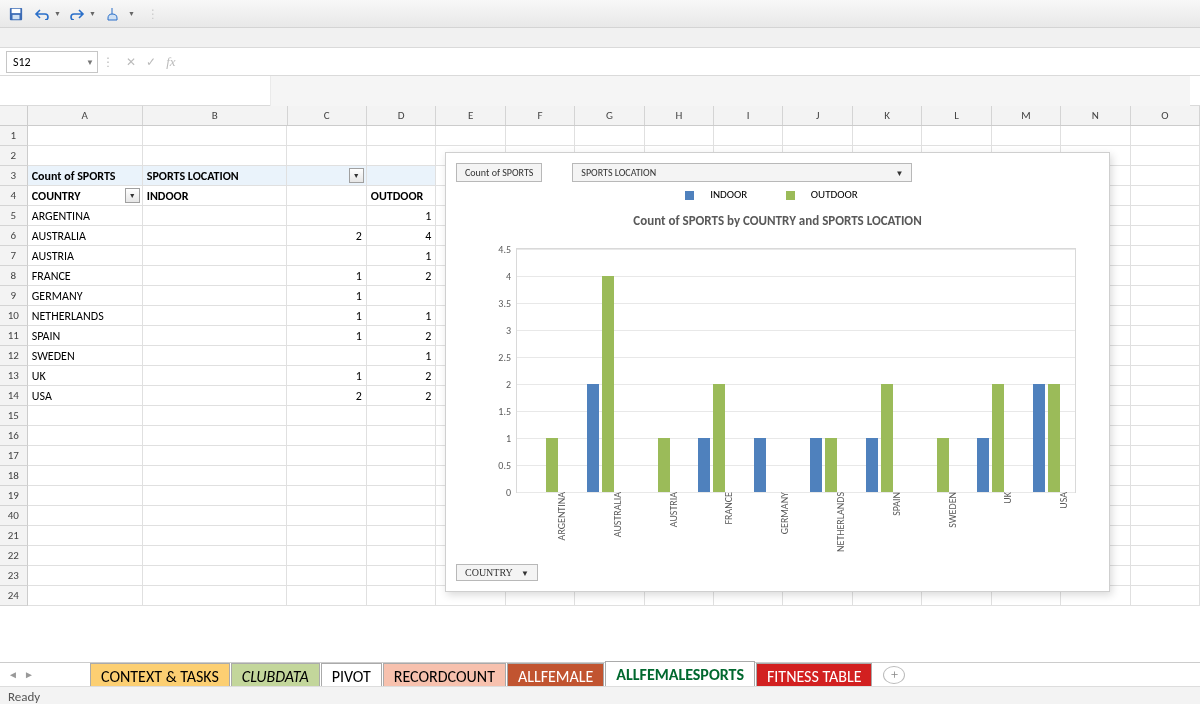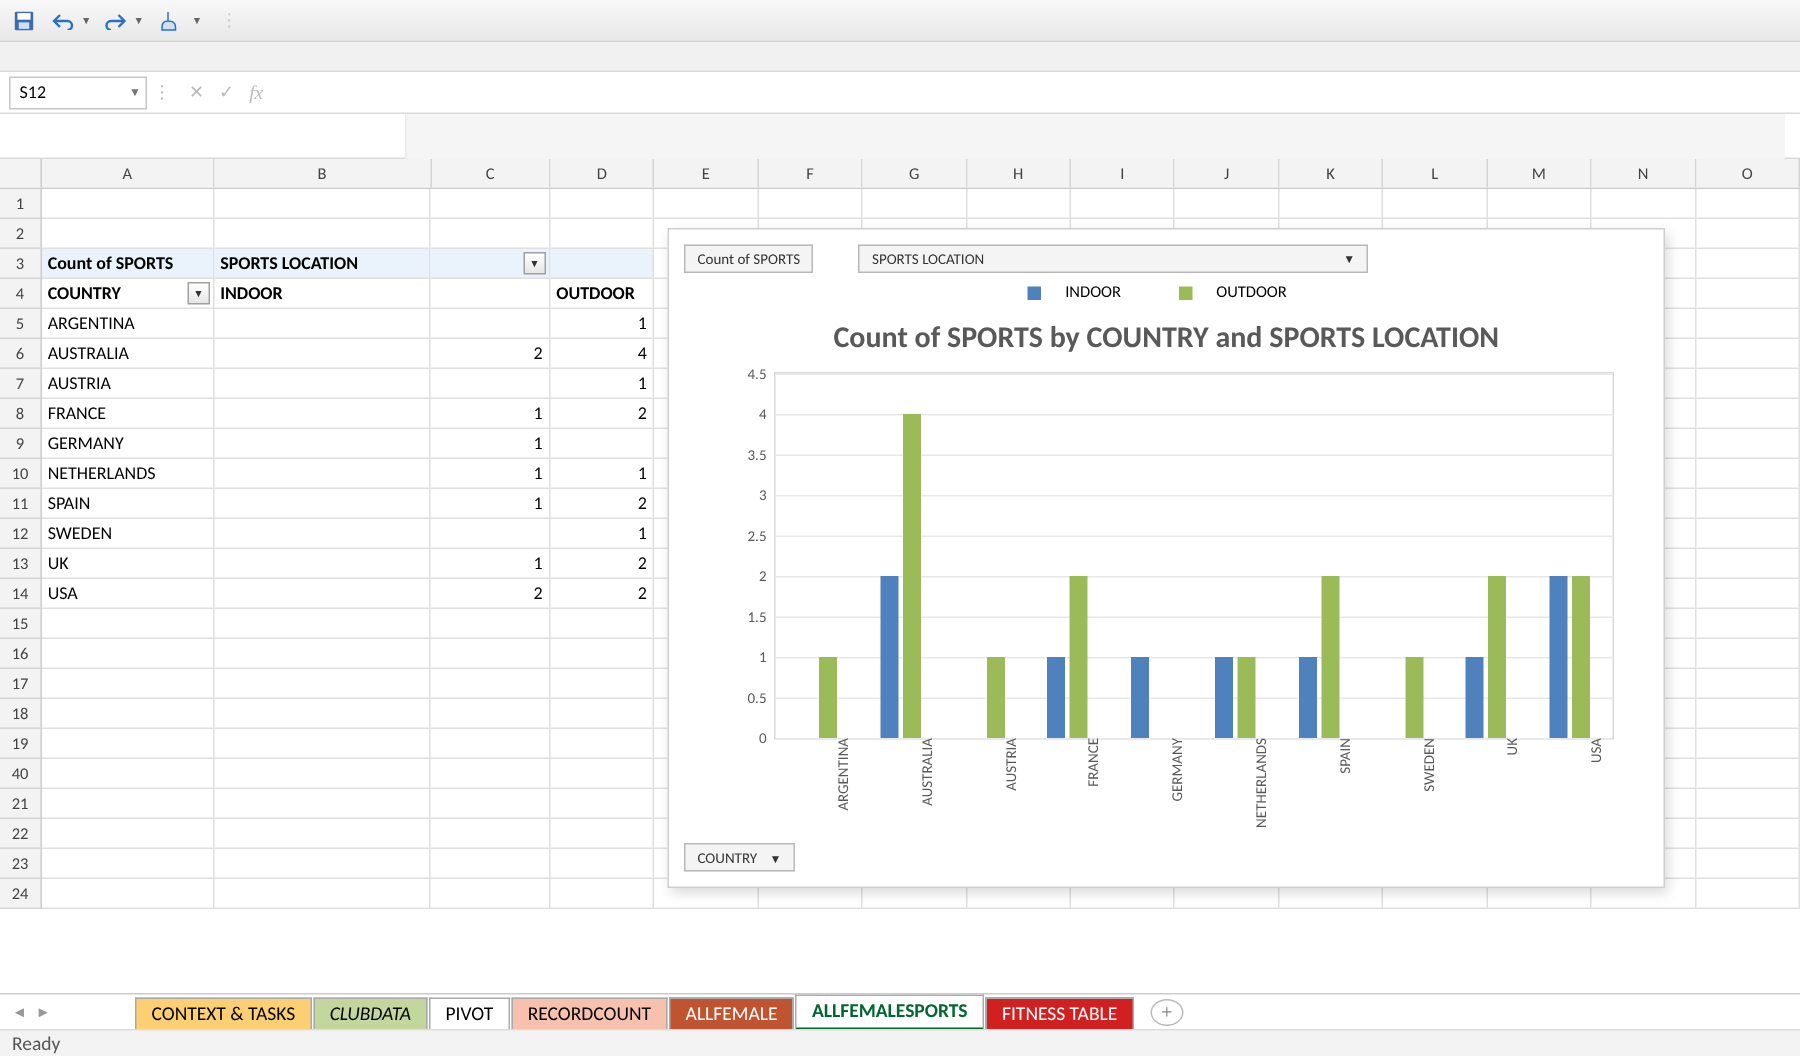--- a/index.html
+++ b/index.html
@@ -51,37 +51,37 @@
 
 .chart-box { position: absolute; left: 445px; top: 152px; width: 665px; height: 440px; background: #fff; border: 1px solid #cfcfcf; box-shadow: 2px 3px 8px rgba(0,0,0,0.15); }
 .chart-top { position: absolute; left: 10px; top: 10px; display: flex; align-items: center; gap: 30px; }
 .pill { border: 1px solid #b8b8b8; background: #f4f4f4; padding: 2px 8px; font-size: 10px; color: #333; }
 .loc-dd { width: 340px; display: flex; justify-content: space-between; align-items: center; }
 .legend { position: absolute; top: 35px; left: 0; width: 100%; text-align: center; font-size: 11px; }
 .legend span { margin: 0 12px; }
 .swatch { display: inline-block; width: 9px; height: 9px; margin-right: 4px; vertical-align: middle; }
 .sw-in { background: #4f81bd; }
 .sw-out { background: #9bbb59; }
-.chart-title { position: absolute; top: 60px; left: 0; width: 100%; text-align: center; font-size: 20px; font-weight: 700; color: #595959; }
+.chart-title { position: absolute; top: 60px; left: 0; width: 100%; text-align: center; font-size: 13px; font-weight: 700; color: #595959; }
 
 .plot { position: absolute; left: 70px; top: 95px; width: 560px; height: 245px; border: 1px solid #d9d9d9; background: #fff; }
 .gridline { position: absolute; left: 0; right: 0; height: 1px; background: #e8e8e8; }
 .ytick { position: absolute; right: 100%; transform: translateY(-50%); padding-right: 6px; font-size: 10px; color: #595959; }
 .bars-group { position: absolute; bottom: 0; display: flex; gap: 3px; align-items: flex-end; }
 .bar { width: 12px; }
 .bar.in { background: #4f81bd; }
 .bar.out { background: #9bbb59; }
 .xlabel { position: absolute; top: 100%; transform-origin: top left; transform: rotate(-90deg) translate(-100%, 0); font-size: 10px; color: #595959; white-space: nowrap; padding-top: 6px; }
 
-.country-dd { position: absolute; left: 10px; bottom: 10px; }
+.country-dd { position: absolute; left: 10px; bottom: 10px; font-family: Liberation Serif, serif; }
 
 
 .tab-bar { position: absolute; left: 0; right: 0; bottom: 18px; height: 24px; background: #fff; border-top: 1px solid #ccc; display: flex; align-items: center; padding-left: 90px; gap: 0; }
 .nav-arrows { position: absolute; left: 8px; display: flex; gap: 6px; color: #999; font-size: 10px; }
-.tab { padding: 3px 10px; font-size: 13px; border: 1px solid #aaa; border-bottom: none; margin-right: 1px; cursor: pointer; position: relative; top: 1px; }
+.tab { padding: 3px 10px; font-size: 16px; border: 1px solid #aaa; border-bottom: none; margin-right: 1px; cursor: pointer; position: relative; top: 1px; }
 .tab.ctx { background: #fccf72; }
 .tab.club { background: #c3d69b; font-style: italic; }
 .tab.pivot { background: #fff; }
 .tab.rec { background: #f7c1ae; }
 .tab.allf { background: #c15430; color: #fff; }
 .tab.allfs { background: #fff; color: #00682e; font-weight: 700; border-bottom: 3px solid #00682e; }
 .tab.fitness { background: #d22020; color: #fff; }
 .new-tab { width: 22px; height: 18px; border: 1px solid #bbb; border-radius: 50%; display: flex; align-items: center; justify-content: center; margin-left: 10px; font-size: 12px; color: #888; cursor: pointer; }
 
 

